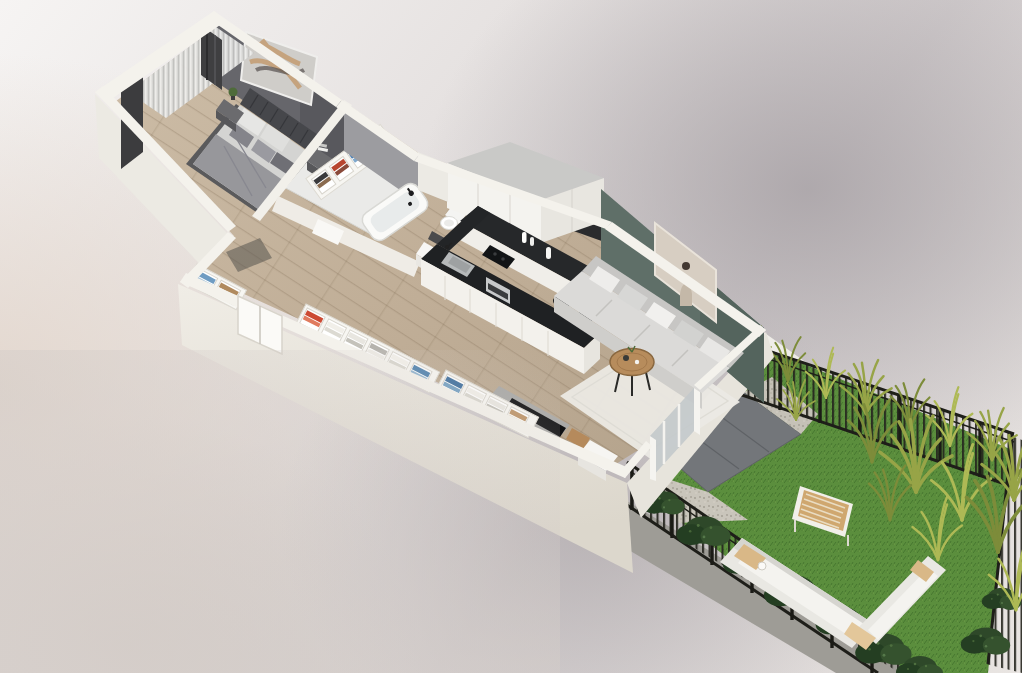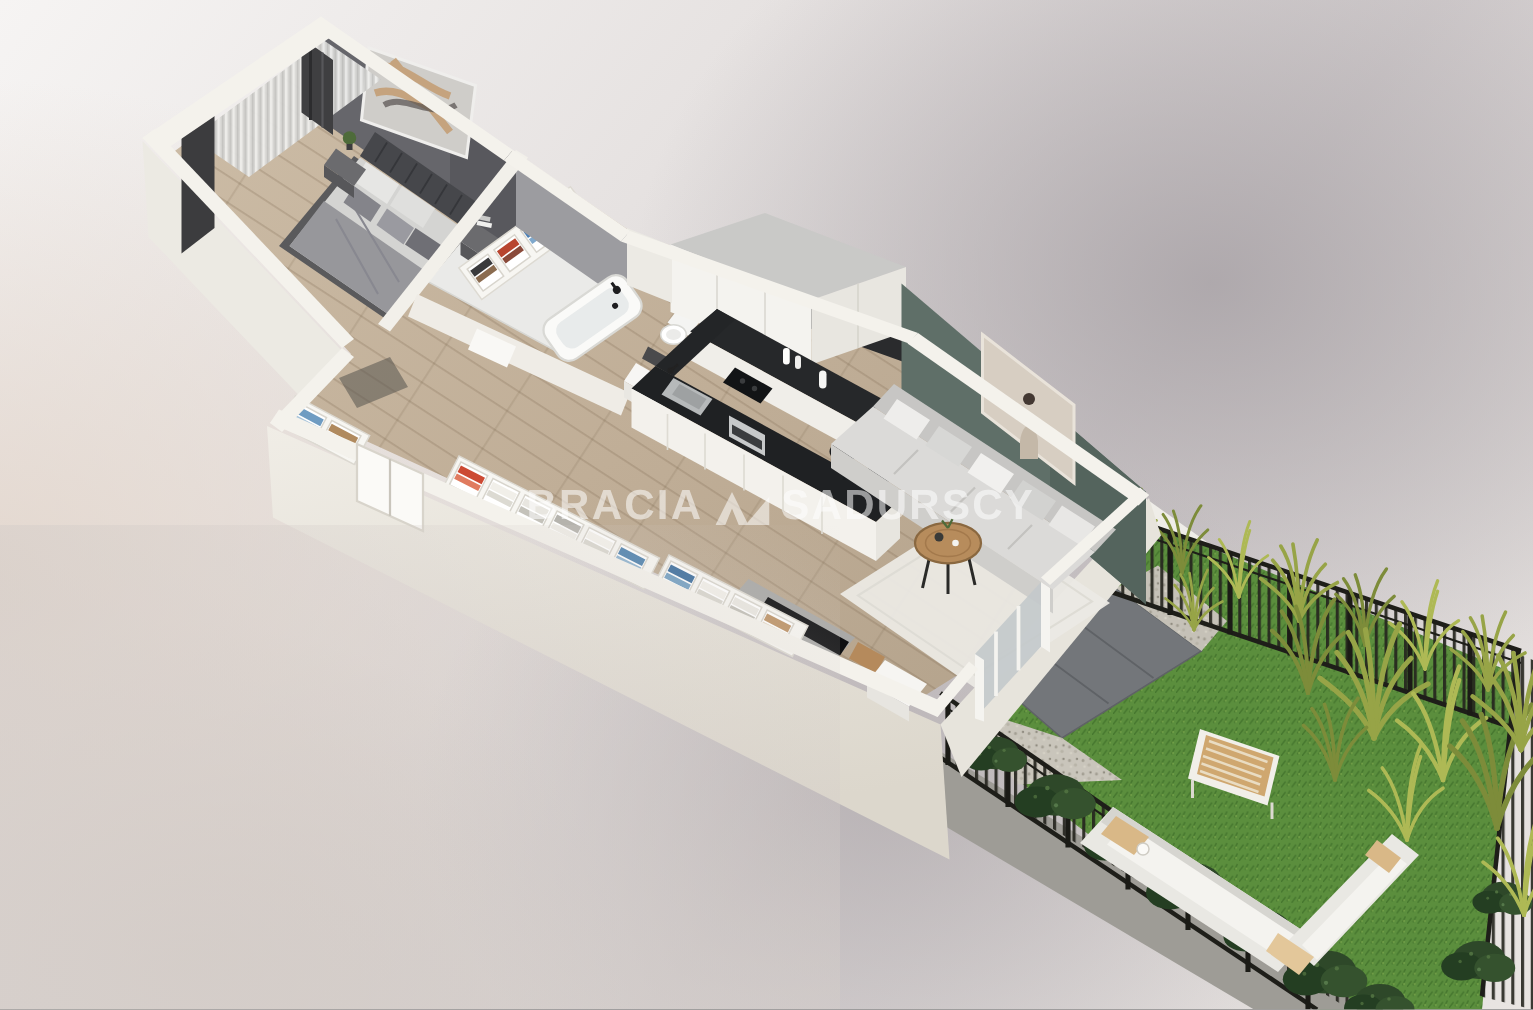--- a/index.html
+++ b/index.html
@@ -502,22 +502,14 @@
     <g>
       <polygon points="238,296 282,316 282,354 238,334" fill="#fbfaf7" stroke="#d8d4cb" stroke-width="1.5"></polygon>
       <line x1="260" y1="306" x2="260" y2="344" stroke="#c9c5bc" stroke-width="1.5"></line>
       <polygon points="226,252 260,238 272,258 238,272" fill="#55544f" opacity=".55"></polygon>
     </g>
   </g>
 
   <rect x="0" y="350" width="560" height="323" fill="url(#fadeBL)"></rect>
 </svg>
 
-<div class="watermark">
-  <span>BRACIA</span>
-  <svg class="logo" viewBox="0 0 36 24">
-    <path d="M0,24 L11,2 L22,24 L15.5,24 L11,13 L6.5,24 Z" fill="#ffffff"></path>
-    <path d="M20,24 L36,5 L36,24 Z" fill="#ffffff"></path>
-  </svg>
-  <span>SADURSCY</span>
+
 </div>
 
-</div>
-
 </body></html>

